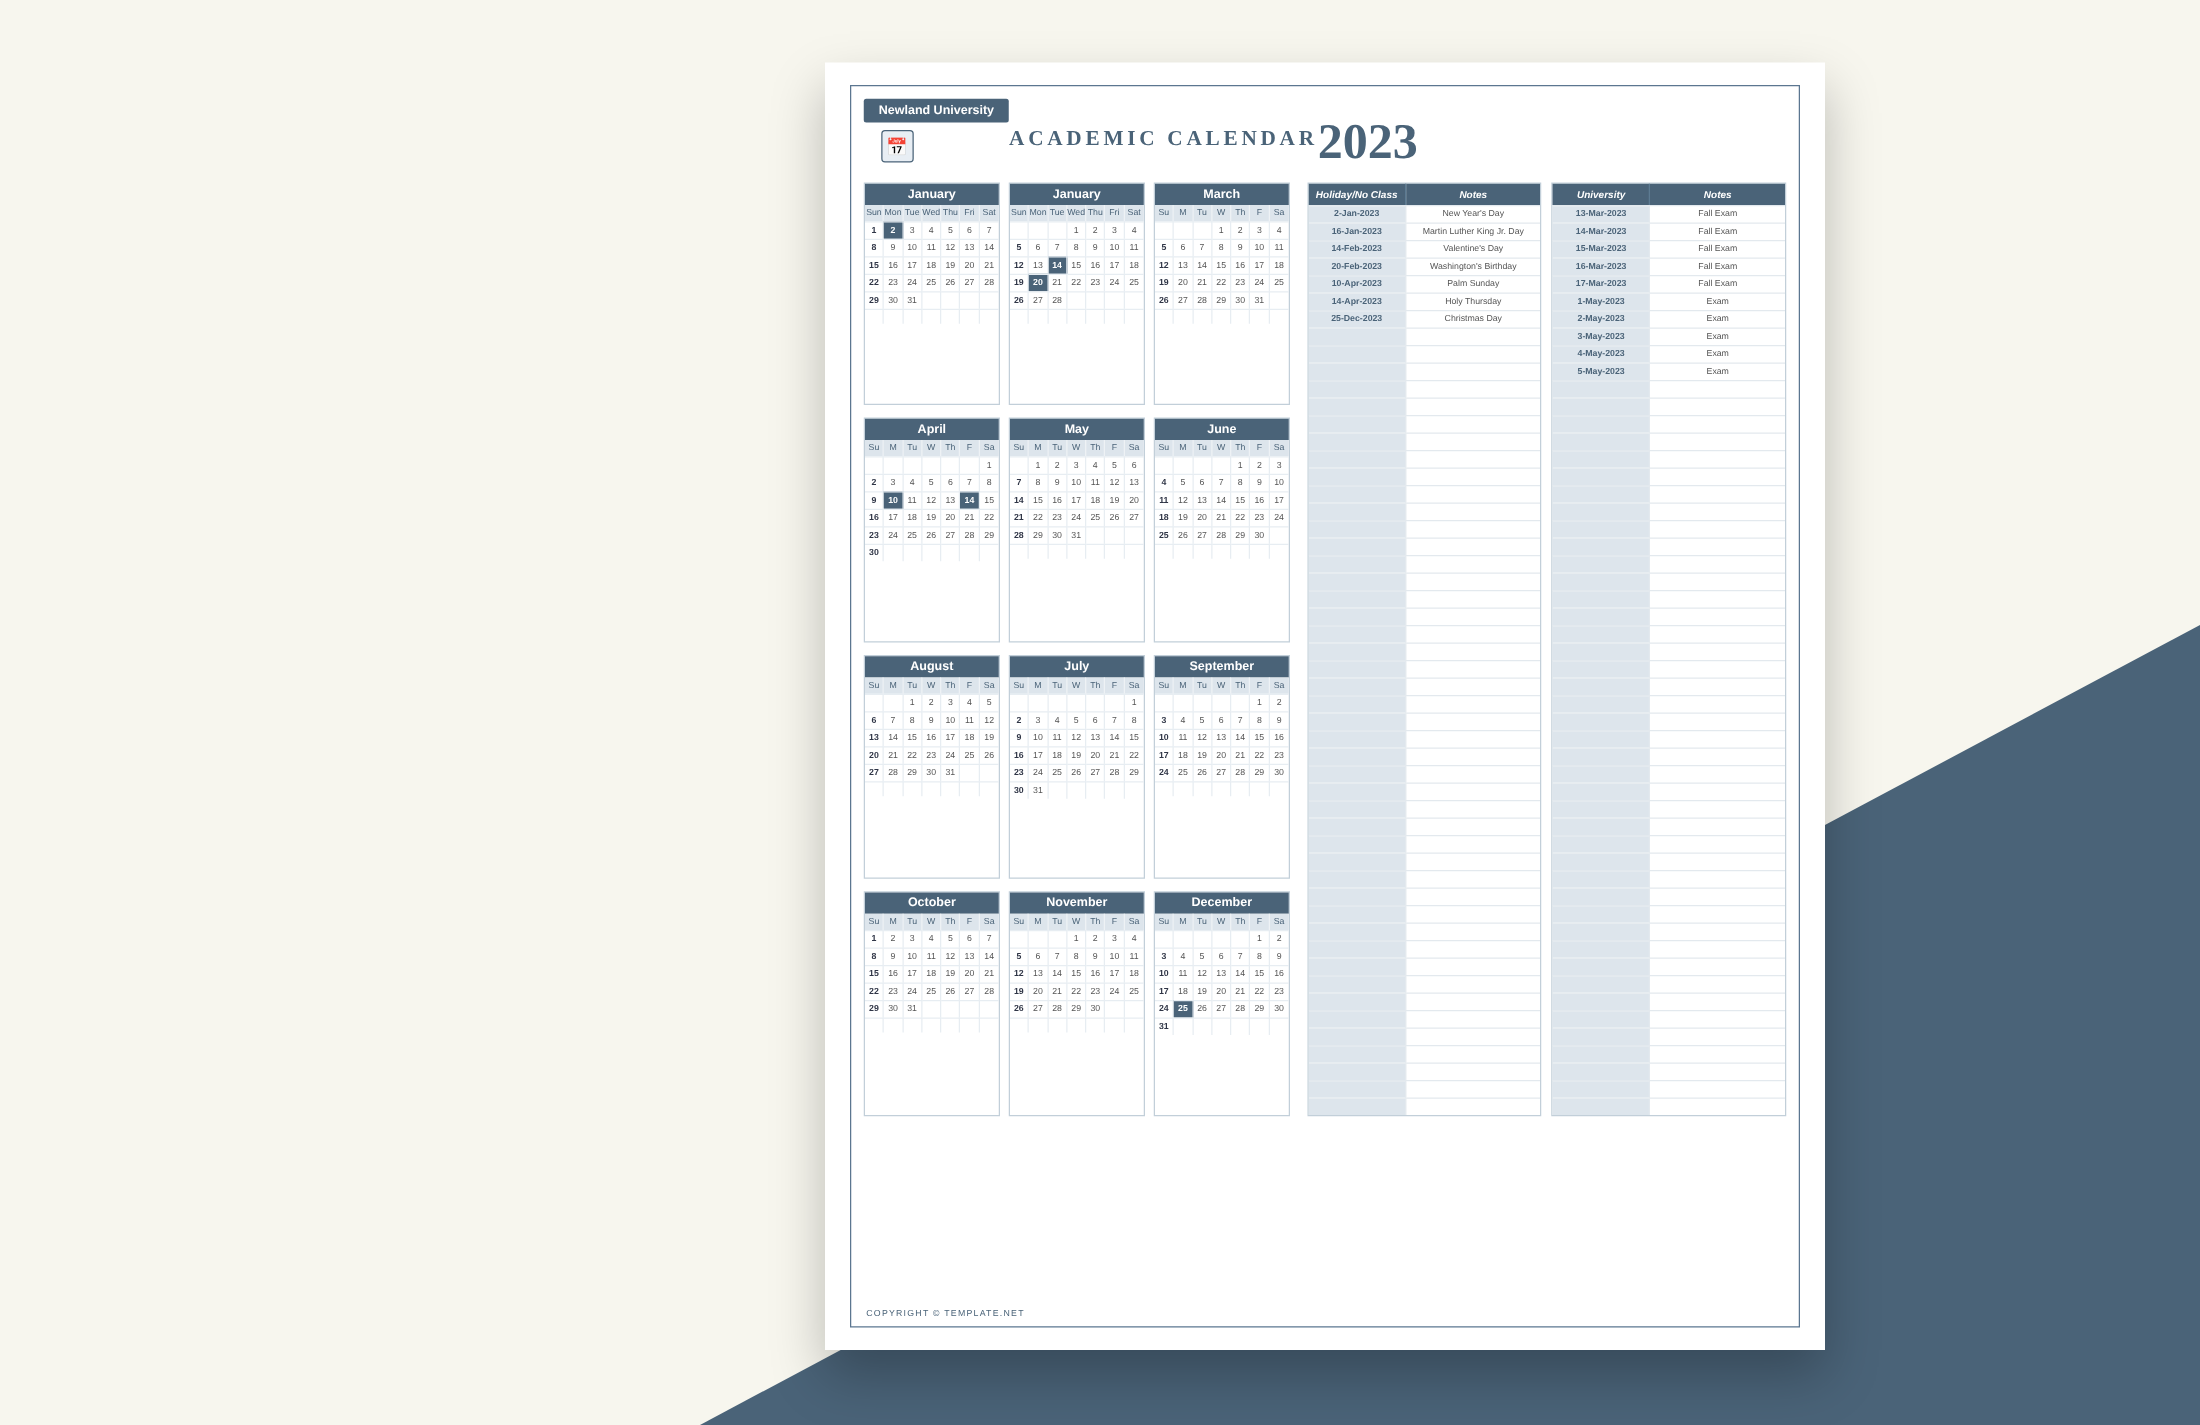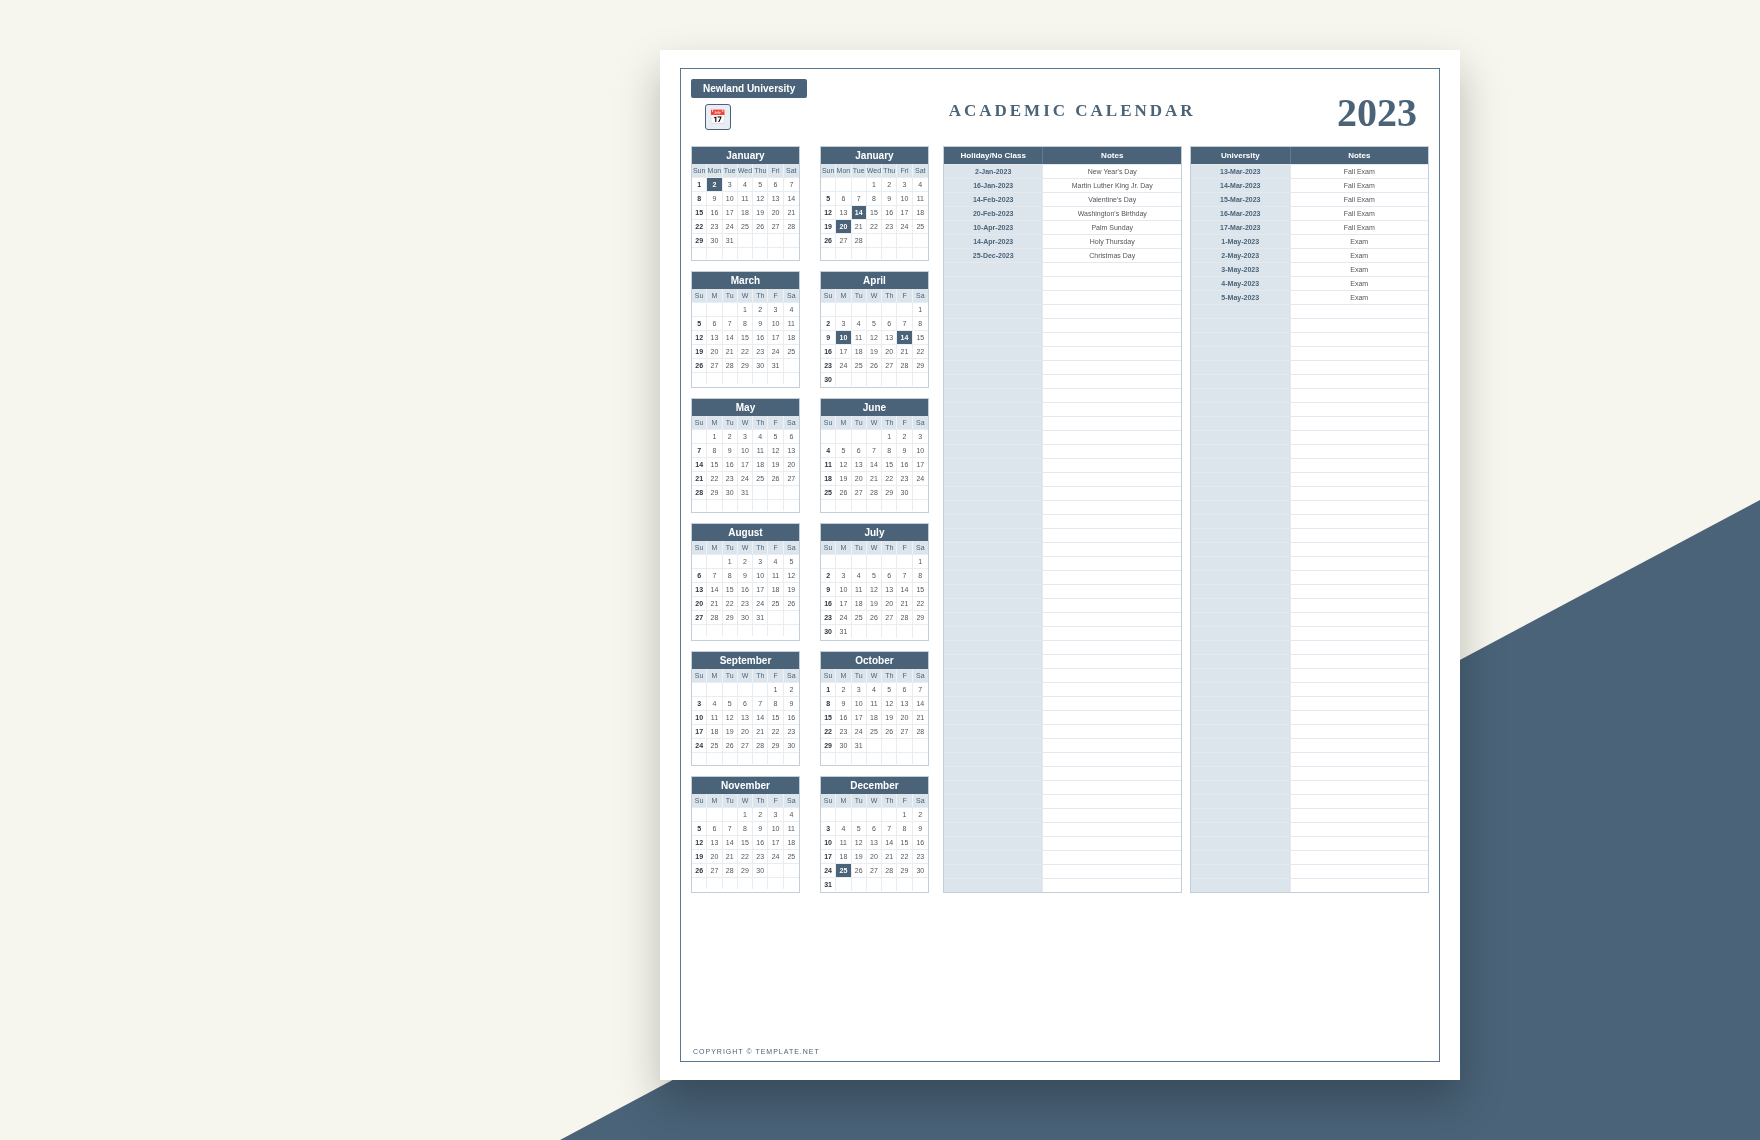--- a/index.html
+++ b/index.html
@@ -22,57 +22,57 @@
   .sheet {
     position: absolute; left: 660px; top: 50px;
     width: 800px; height: 1030px;
     background: #fff;
     box-shadow: 0 20px 40px rgba(0,0,0,.25);
     padding: 18px 20px;
     font-family: Arial, Helvetica, sans-serif;
     color: #333;
   }
   .sheet-inner { border: 1px solid #5b7690; padding: 10px; height: 100%; position: relative; }
-  .hdr { display: flex; justify-content: space-between; align-items: flex-start; margin-bottom: 10px; }
+  .hdr { display: flex; align-items: flex-start; margin-bottom: 10px; }
   .hdr-left { display: flex; flex-direction: column; align-items: flex-start; }
   .uni-badge {
     background: #4a6378; color: #fff; font-weight: bold;
     font-size: 10px; padding: 4px 12px; border-radius: 2px;
   }
   .cal-icon {
     width: 26px; height: 26px; margin: 6px 0 0 14px;
     display: inline-flex; align-items: center; justify-content: center;
     background: #e8eef4; border: 1px solid #4a6378; border-radius: 3px; font-size: 14px;
   }
   .hdr-mid {
     font-family: Georgia, serif; font-size: 17px; letter-spacing: 3px;
     color: #4a6378; font-weight: bold; margin-top: 22px;
   }
   .year { font-family: Georgia, serif; font-size: 40px; color: #4a6378; font-weight: bold; margin-right: 12px; margin-top: 10px; }
   .body { display: flex; gap: 14px; }
-  .months { display: grid; grid-template-columns: 1fr 1fr; gap: 10px 20px; }
+  .months { display: grid; grid-template-columns: 1fr 1fr 1fr; gap: 10px 7px; }
   .month { border: 1px solid #c2cfd9; }
   .month-name {
     background: #4a6378; color: #fff; text-align: center;
     font-size: 10px; padding: 3px 0; font-weight: bold;
   }
   .day-row { display: grid; grid-template-columns: repeat(7, 1fr); }
   .dow { font-size: 7px; text-align: center; padding: 3px 0; background: #dde5ec; color: #4a6378; border-right: 1px solid #eef2f5; }
   .dow:last-child { border-right: none; }
   .cell {
     font-size: 7px; text-align: center; padding: 3px 0;
     border-top: 1px solid #e7edf2; border-right: 1px solid #e7edf2;
     color: #555; min-height: 12px;
   }
   .cell:nth-child(7n) { border-right: none; }
   .cell.bold { font-weight: bold; color: #2f3546; }
   .cell.hl { background: #4a6378; color: #fff; font-weight: bold; }
   .tables { display: flex; gap: 8px; flex: 1; }
   .tbl { flex: 1; border: 1px solid #c2cfd9; font-size: 7px; }
-  .tbl-head { display: flex; }
+  .tbl-head { display: flex; font-style: italic; }
   .th {
     background: #4a6378; color: #fff; text-align: center;
     font-size: 8px; padding: 4px 0; font-weight: bold; border-right: 1px solid #5d7b92;
   }
   .th:first-child { flex: 0 0 42%; }
   .th:last-child  { flex: 1; border-right: none; }
   .tr { display: flex; border-top: 1px solid #e3e9ee; }
   .td { padding: 3px 3px; }
   .td:first-child { flex: 0 0 42%; background: #dde5ec; text-align: center; color: #4a6378; font-weight: 600; border-right: 1px solid #e3e9ee; }
   .td:last-child  { flex: 1; text-align: center; color: #555; }

